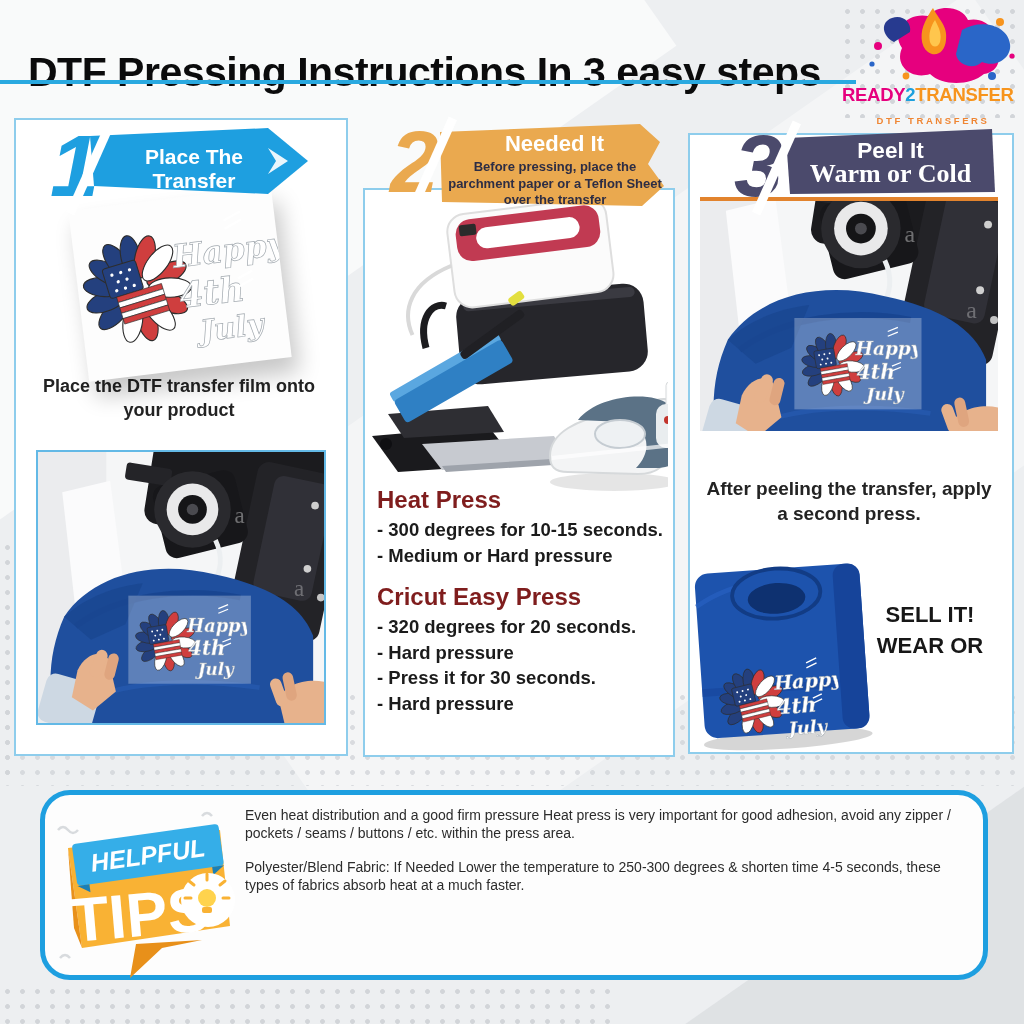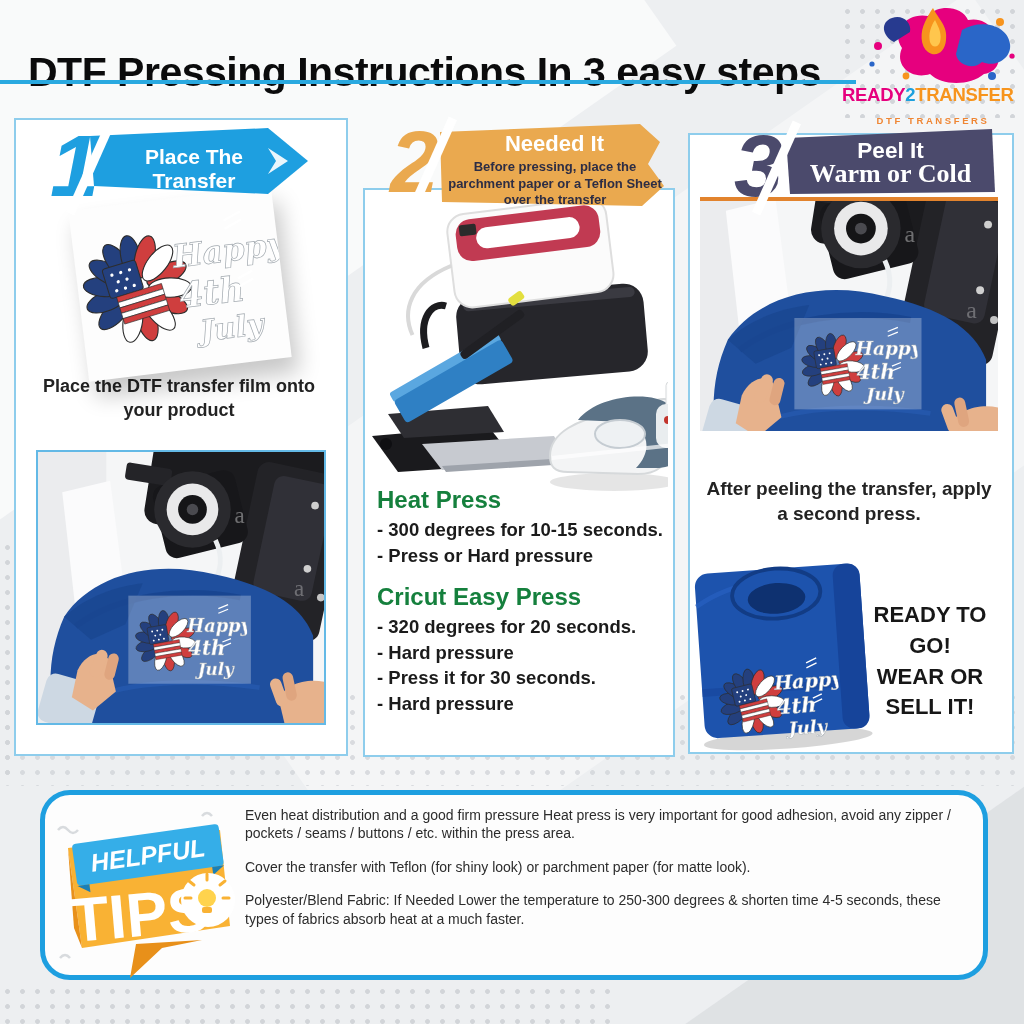--- a/index.html
+++ b/index.html
@@ -35,21 +35,21 @@
   
   .film{position:absolute;left:78px;top:198px;width:204px;height:172px;background:#fdfdfd;
         transform:rotate(-7deg);box-shadow:6px 16px 22px rgba(0,0,0,.22);z-index:4;}
   .caption{position:absolute;text-align:center;font-weight:700;color:#232323;}
   .cap1{left:24px;top:374px;width:310px;font-size:18px;line-height:1.35;}
   .photo1{position:absolute;left:36px;top:450px;width:286px;height:271px;border:2px solid #63b9e6;z-index:4;}
   .photo1 svg,.photo3 svg{display:block;width:100%;height:100%;}
   
   .equipment{position:absolute;left:366px;top:198px;width:302px;height:296px;z-index:4;}
   .specs{position:absolute;left:377px;top:486px;width:288px;z-index:4;}
-  .sec-title{font-size:24px;font-weight:800;color:#15803d;margin:15px 0 3px;}
+  .sec-title{font-size:24px;font-weight:800;color:#7f1d1d;margin:15px 0 3px;}
   .bullet{font-size:18.5px;font-weight:700;color:#1b1b1b;line-height:1.38;}
   
   .photo3{position:absolute;left:700px;top:197px;width:298px;height:230px;border-top:4px solid #e2832d;z-index:4;}
   .peel-label{position:absolute;left:690px;top:433px;width:318px;text-align:center;
               font-size:27px;font-weight:800;color:#1e9fe0;z-index:4;}
   .cap3{left:700px;top:477px;width:298px;font-size:19px;line-height:1.3;}
   .folded{position:absolute;left:686px;top:540px;width:192px;height:218px;z-index:5;}
   .ready{position:absolute;left:852px;top:600px;width:156px;text-align:center;
          font-size:22px;font-weight:800;color:#171717;line-height:1.4;z-index:5;}
   
@@ -266,21 +266,21 @@
       <rect x="122" y="2" width="7" height="26" rx="3.5" fill="#fdfdfd" stroke="#d6d9db"></rect>
       <rect x="112" y="24" width="28" height="44" rx="10" fill="#e9edef"></rect>
       <circle cx="124" cy="40" r="4" fill="#c2342c"></circle>
       <path d="M8,78 L140,64" stroke="#ffffff" stroke-width="4" opacity=".7"></path>
     </g>
   </svg>
 
   <div class="specs">
     <div class="sec-title" style="margin-top:0;">Heat Press</div>
     <div class="bullet">- 300 degrees for 10-15 seconds.</div>
-    <div class="bullet">- Press or Hard pressure</div>
+    <div class="bullet">- Medium or Hard pressure</div>
     <div class="sec-title">Cricut Easy Press</div>
     <div class="bullet">- 320 degrees for 20 seconds.</div>
     <div class="bullet">- Hard pressure</div>
     <div class="bullet">- Press it for 30 seconds.</div>
     <div class="bullet">- Hard pressure</div>
   </div>
 
   <div class="panel box3"></div>
   <svg class="ribbon-svg" style="left:780px;top:126px;" width="218" height="70" viewBox="0 0 218 70">
     <polygon points="6,12 212,3 215,66 10,68" fill="#4B4A6C"></polygon>
@@ -303,23 +303,22 @@
       <rect x="14" y="26" width="172" height="172" rx="14" fill="#1d53ad"></rect>
       <rect x="158" y="26" width="28" height="172" rx="12" fill="#16449a"></rect>
       <path d="M14,150 L158,150" stroke="#16449a" stroke-width="8" opacity=".55"></path>
       <path d="M14,60 C40,44 70,38 98,38" stroke="#2a63c4" stroke-width="5" fill="none" opacity=".6"></path>
       <ellipse cx="98" cy="52" rx="46" ry="26" fill="#1d53ad" stroke="#123c85" stroke-width="4"></ellipse>
       <ellipse cx="98" cy="57" rx="30" ry="16" fill="#0e3170"></ellipse>
       <use href="#sunflower" xlink:href="#sunflower" transform="translate(28,92) scale(0.64)"></use>
     </g>
   </svg>
   <div class="ready">
-    <div>READY TO GO!</div>
+    <div>SELL IT!</div>
     <div>WEAR OR</div>
-    <div>SELL IT!</div>
   </div>
 
   <div class="tips-box"></div>
   <svg class="tips-badge" viewBox="0 0 190 175">
     <path d="M150,132 L110,140 L78,170 L84,136 Z" fill="#e8901a"></path>
     <path d="M16,40 L168,22 L178,118 L30,140 Z" fill="#f9b234"></path>
     <path d="M16,40 L30,140 L22,120 Z" fill="#e8901a"></path>
     <g transform="rotate(-8 95 48)">
       <rect x="22" y="26" width="148" height="42" rx="4" fill="#35aee8"></rect>
       <polygon points="22,68 34,76 34,68" fill="#1b7fb5"></polygon>
@@ -334,17 +333,16 @@
       <circle cx="155" cy="90" r="9" fill="#ffd34d" stroke="none"></circle>
       <path d="M155,72 L155,66 M168,77 L173,73 M171,90 L177,90 M142,77 L137,73 M139,90 L133,90"></path>
       <rect x="150" y="99" width="10" height="6" rx="2" fill="#f9b234" stroke="none"></rect>
     </g>
     <path d="M6,22 q5,-6 10,0 q5,6 10,0" stroke="#d8dbde" stroke-width="2.5" fill="none"></path>
     <path d="M150,8 q5,-6 10,0" stroke="#d8dbde" stroke-width="2.5" fill="none"></path>
     <path d="M8,150 q5,-6 10,0" stroke="#d8dbde" stroke-width="2.5" fill="none"></path>
   </svg>
   <div class="tips-text">
     <p>Even heat distribution and a good firm pressure Heat press is very important for good adhesion, avoid any zipper / pockets / seams / buttons / etc. within the press area.</p>
-    <p>Cover the transfer with Teflon (for shiny look) or parchment paper (for matte look).</p>
     <p style="margin-bottom:0;">Polyester/Blend Fabric: If Needed Lower the temperature to 250-300 degrees &amp; shorten time 4-5 seconds, these types of fabrics absorb heat at a much faster.</p>
   </div>
 
 </div>
 
 </body></html>

